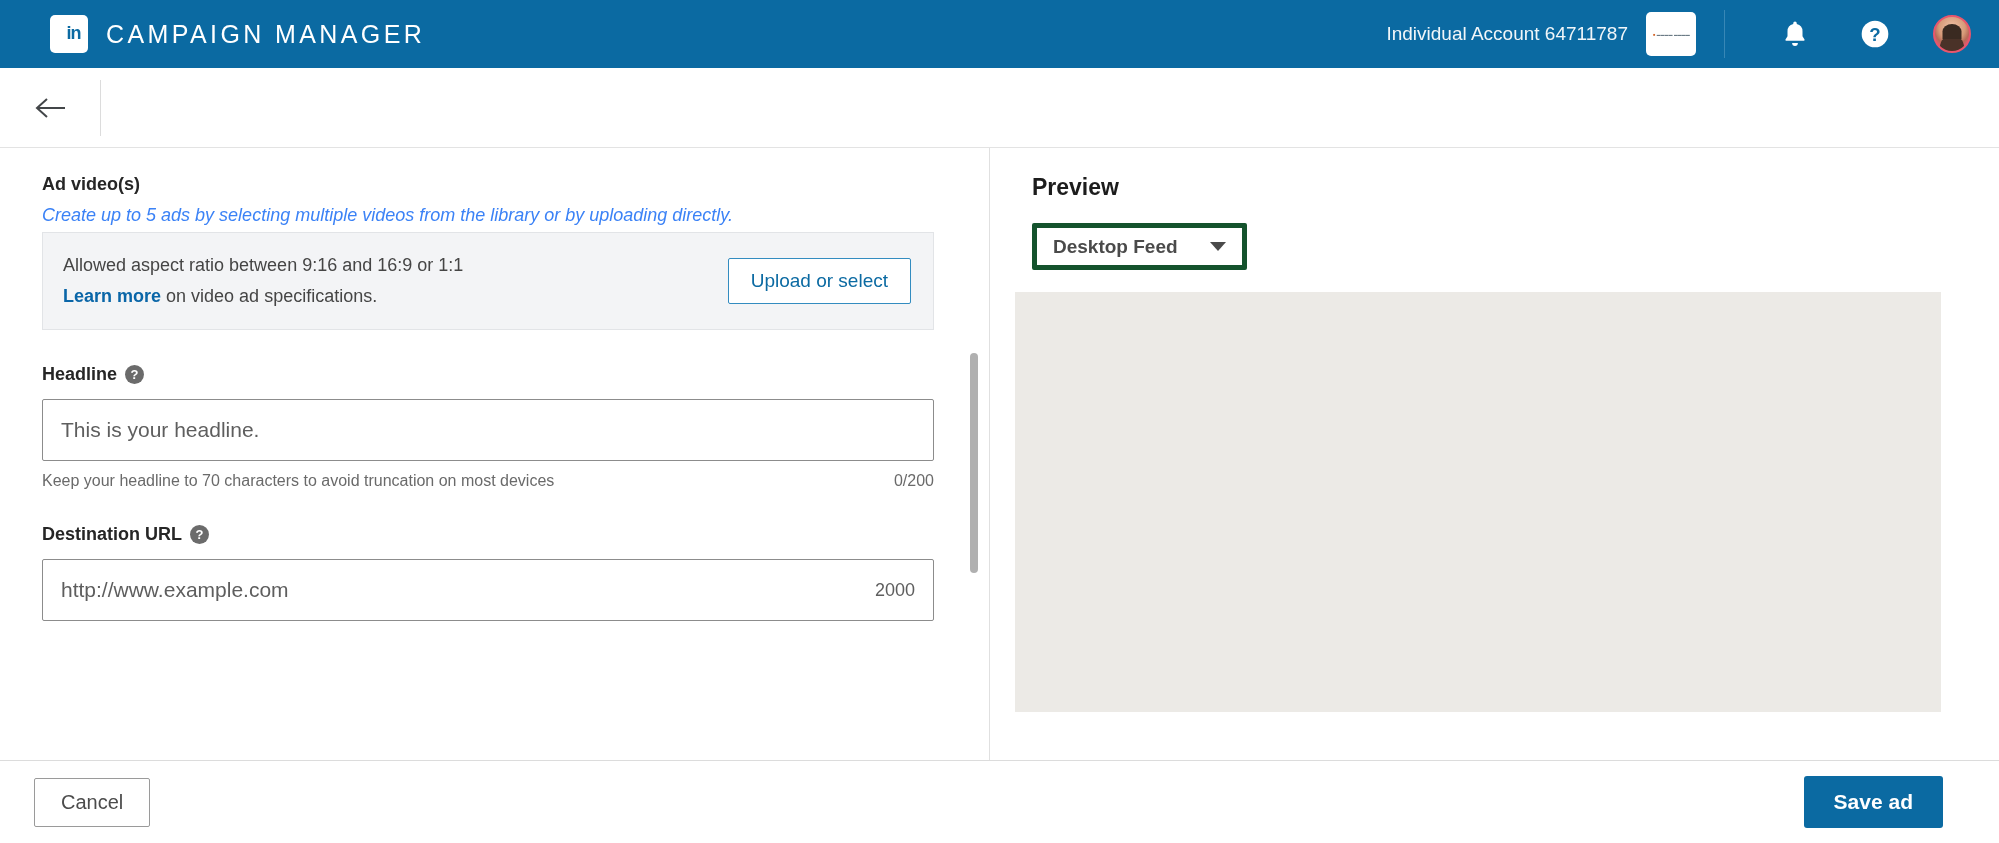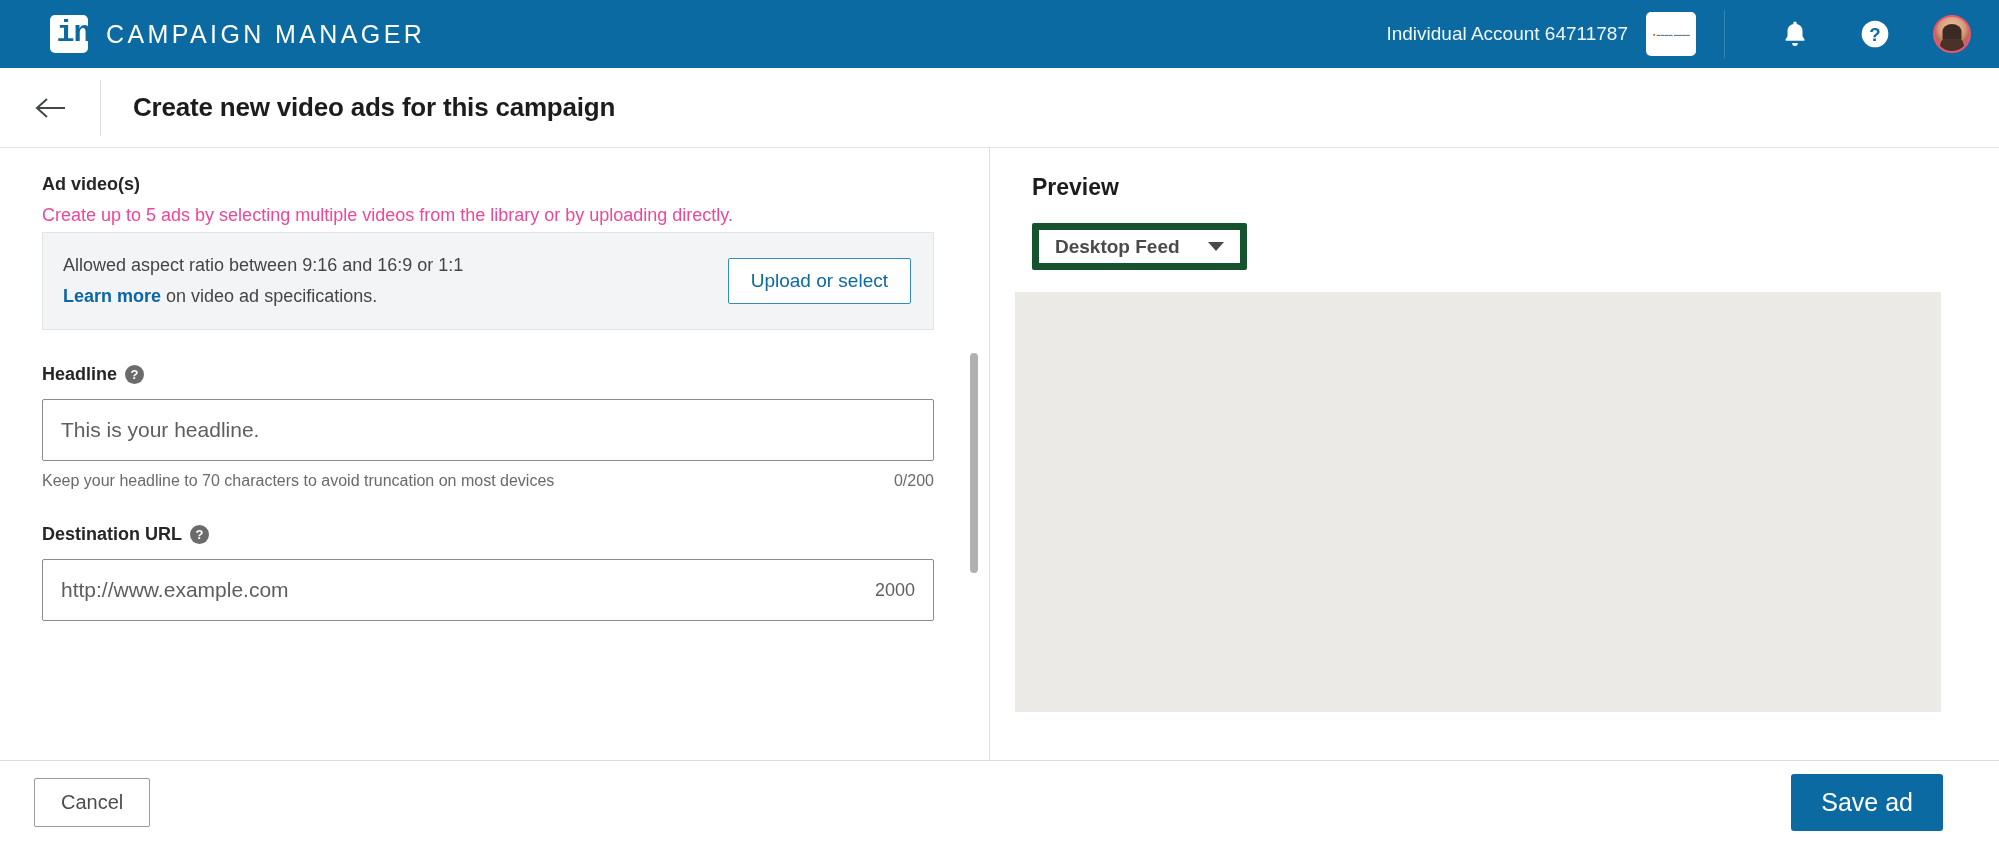--- a/index.html
+++ b/index.html
@@ -16,22 +16,22 @@
     height: 68px; flex: 0 0 68px;
     background: #0b6aa2;
     display: flex; align-items: center;
     padding: 0 22px 0 50px;
     color: #fff;
   }
   .brand { display: flex; align-items: center; gap: 18px; }
   .li-logo {
     width: 38px; height: 38px; border-radius: 5px; background: #ffffff;
     display: flex; align-items: center; justify-content: center;
-    color: #0b6aa2; font-weight: bold; font-size: 30px; line-height: 1;
-    letter-spacing: -1px; font-family: Liberation Mono, monospace;
+    color: #0b6aa2; font-weight: bold; font-size: 18px; line-height: 1;
+    letter-spacing: -1px; font-family: Liberation Sans, sans-serif;
     padding-bottom: 2px;
     padding-left: 9px;
   }
   .brand-text {
     font-size: 25px; letter-spacing: 3.4px; color: #ffffff; font-weight: 400;
   }
   .nav-right { margin-left: auto; display: flex; align-items: center; height: 100%; }
   .account-label { font-size: 19px; color: #f1f6f9; white-space: nowrap; margin-right: 18px; text-align: center; }
   .acct-logo-box {
     width: 50px; height: 44px; background: #fff; border-radius: 5px;
@@ -91,21 +91,21 @@
   }
   .scrollbar-thumb {
     position: absolute; top: 205px; left: 0; width: 8px; height: 220px;
     background: #b0b0b0; border-radius: 5px;
   }
 
   .field-label {
     font-size: 18px; font-weight: bold; color: #262626;
     display: flex; align-items: center; gap: 8px;
   }
-  .section-desc { font-size: 18px; color: #ec4899; margin-top: 10px; }
+  .section-desc { font-size: 18px; color: #3b82f6; margin-top: 10px; font-style: italic; }
 
   .help-icon {
     width: 19px; height: 19px; border-radius: 50%; background: #6b6b6b; color: #fff;
     font-size: 13px; font-weight: bold; display: inline-flex;
     align-items: center; justify-content: center; line-height: 1; padding-bottom: 1px;
   }
 
   .upload-box {
     margin-top: 6px; background: #f3f4f6; border: 1px solid #e2e4e7;
     height: 98px; display: flex; align-items: center; justify-content: space-between;
@@ -132,21 +132,21 @@
   .helper-row {
     margin-top: 11px; width: 892px; display: flex; justify-content: space-between;
     font-size: 16px; color: #6a6a6a;
   }
 
   
   .preview-pane { flex: 1 1 auto; background: #fff; padding-top: 26px; position: relative; }
   .preview-title { font-size: 23px; font-weight: bold; color: #1c1c1c; margin-left: 42px; }
   .select-box {
     margin: 22px 0 0 42px; width: 215px; height: 47px;
-    border: 7px solid #14532d; border-radius: 2px; background: #fff;
+    border: 5px solid #14532d; border-radius: 2px; background: #fff;
     display: flex; align-items: center; padding: 0 16px;
     font-size: 19px; color: #4a4a4a; font-weight: bold; cursor: pointer;
   }
   .caret { margin-left: auto; width: 0; height: 0;
            border-left: 8px solid transparent; border-right: 8px solid transparent;
            border-top: 9px solid #4a4a4a; }
   .preview-canvas {
     margin-top: 22px; margin-left: 25px; margin-right: 58px;
     height: 420px; background: #eceae6;
   }
@@ -156,21 +156,21 @@
     height: 83px; flex: 0 0 83px; background: #fff; border-top: 1px solid #dcdcdc;
     display: flex; align-items: center; padding: 0 56px 0 34px;
   }
   .btn-outline-gray {
     border: 1px solid #9a9a9a; background: #fff; color: #4c4c4c;
     font-size: 20px; padding: 12px 26px; border-radius: 2px;
     font-family: "Liberation Sans", sans-serif; cursor: pointer;
   }
   .btn-primary {
     margin-left: auto; background: #0b6aa2; color: #fff; border: none;
-    font-size: 25px; font-weight: normal; padding: 14px 30px; border-radius: 3px;
+    font-size: 21px; font-weight: bold; padding: 14px 30px; border-radius: 3px;
     font-family: "Liberation Sans", sans-serif; cursor: pointer;
   }
 </style>
 </head>
 <body>
 
 <div class="app">
 
   <div class="topnav">
     <div class="brand">
@@ -206,21 +206,20 @@
   </div>
 
   <div class="subheader">
     <div class="back-btn">
       <svg width="34" height="26" viewBox="0 0 34 26" aria-hidden="true">
         <line x1="32" y1="13" x2="4" y2="13" stroke="#434649" stroke-width="2"></line>
         <polyline points="14,4 4,13 14,22" fill="none" stroke="#434649" stroke-width="2"></polyline>
       </svg>
     </div>
     <div class="sub-divider"></div>
-    <div class="page-title">Create new video ads for this campaign</div>
   </div>
 
   <div class="body-wrap">
 
     <div class="form-pane">
 
       <div class="field-label">
         <span>Ad video(s)</span>
       </div>
       <div class="section-desc">Create up to 5 ads by selecting multiple videos from the library or by uploading directly.</div>

